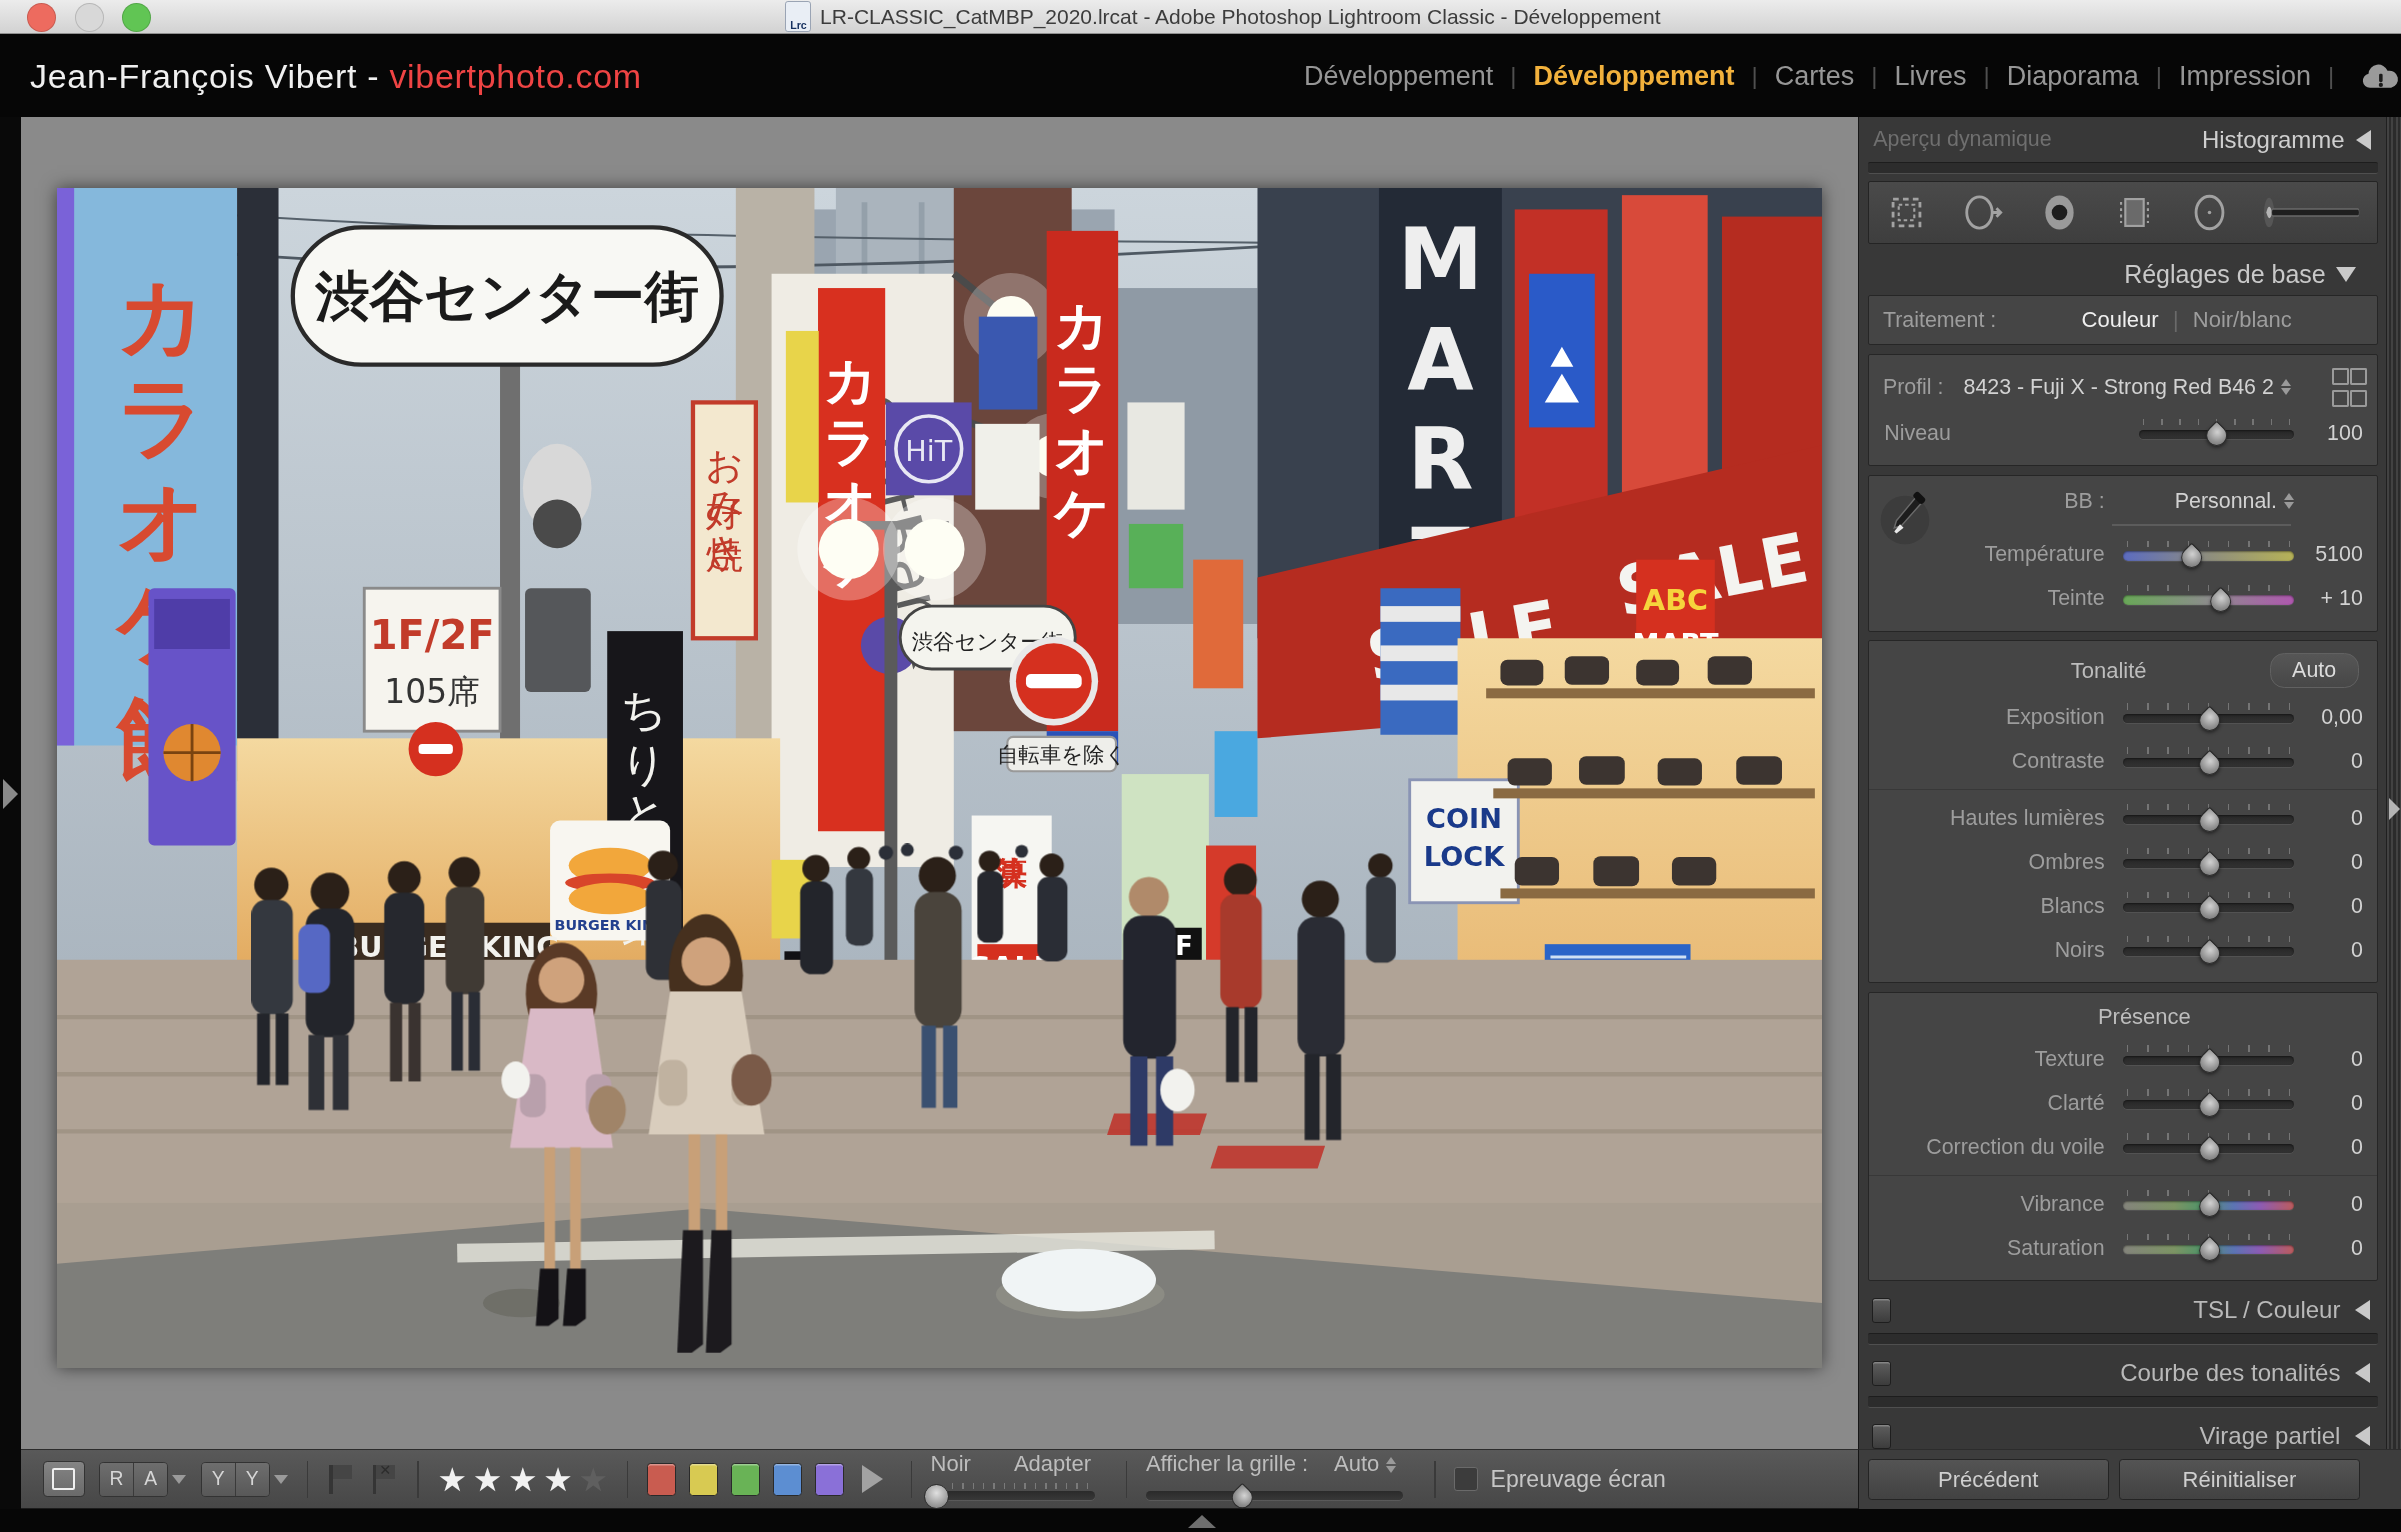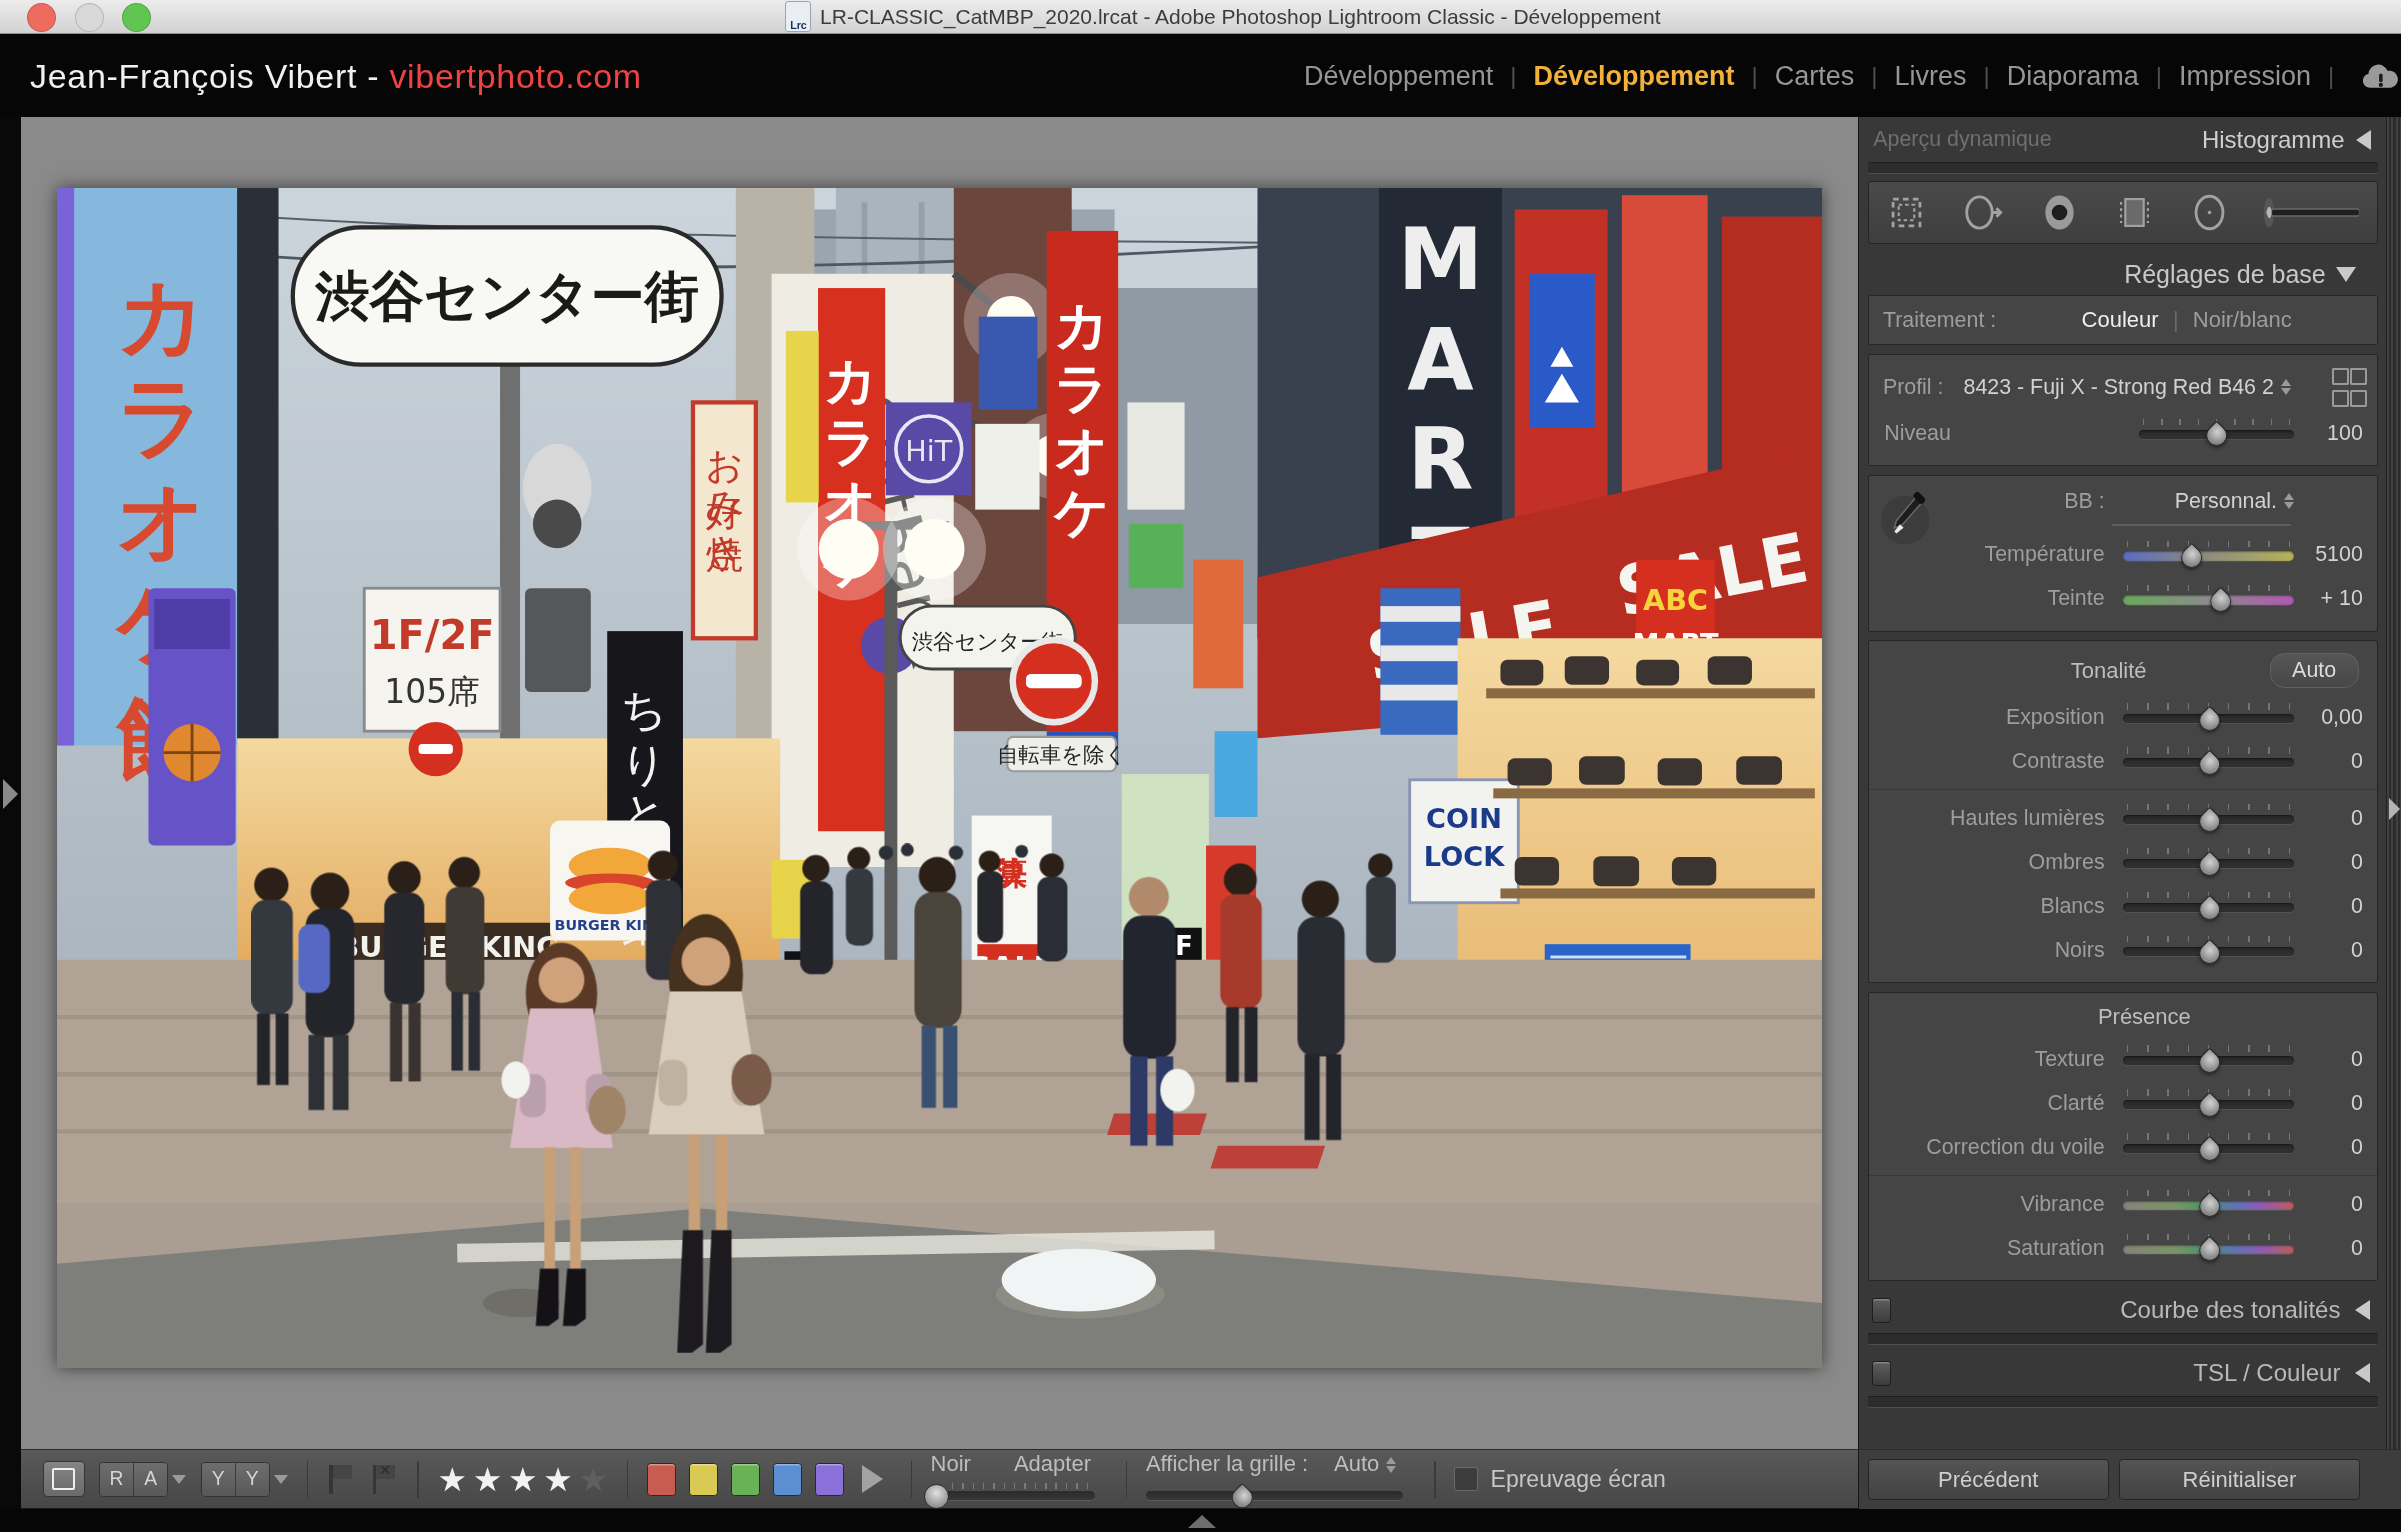--- a/index.html
+++ b/index.html
@@ -864,32 +864,39 @@
               </div>
               <span class="svalue">0</span>
             </div>
           </div>
       </div>
 
       <div id="collapsed-panels">
           <div class="cpanel">
             <div class="head">
               <span class="toggle"></span>
-              <span class="label">Courbe des tonalités</span>
+              <span class="label">TSL / Couleur</span>
               <span class="tri-left"></span>
             </div>
             <div class="cbar"></div>
           </div>
           <div class="cpanel">
             <div class="head">
               <span class="toggle"></span>
-              <span class="label">TSL / Couleur</span>
+              <span class="label">Courbe des tonalités</span>
               <span class="tri-left"></span>
             </div>
             <div class="cbar"></div>
+          </div>
+          <div class="cpanel">
+            <div class="head">
+              <span class="toggle"></span>
+              <span class="label">Virage partiel</span>
+              <span class="tri-left"></span>
+            </div>
           </div>
         </div>
     </div>
     <div class="rp-scroll"></div>
   </div>
   <div class="edge-arrow right"></div>
 
   <div class="panel-bottom">
     <button class="footer-btn">Précédent</button>
     <button class="footer-btn">Réinitialiser</button>

